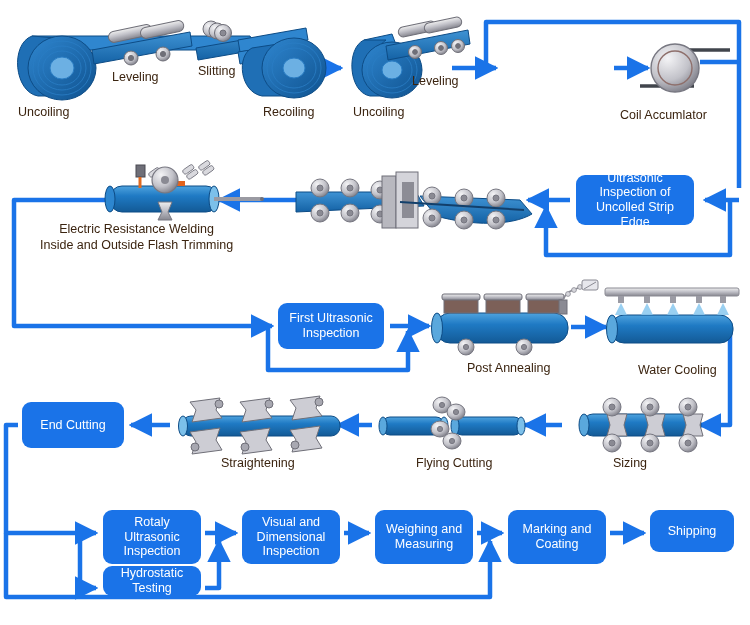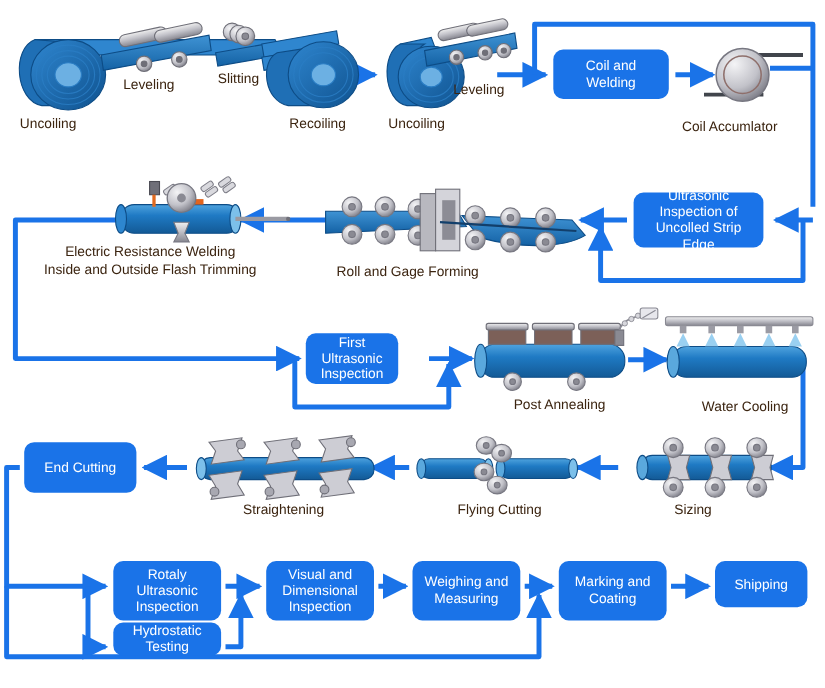--- a/index.html
+++ b/index.html
@@ -354,31 +354,28 @@
         <circle cx="219" cy="404" r="4"></circle>
           <circle cx="269" cy="404" r="4"></circle>
           <circle cx="319" cy="402" r="4"></circle>
         <circle cx="195" cy="447" r="4"></circle>
           <circle cx="245" cy="447" r="4"></circle>
           <circle cx="295" cy="445" r="4"></circle>
       </g>
     </g>
   </svg>
 
-  <div class="node" style="left:503px;top:45px;width:105px;height:45px;">
-    <span>Coil and Welding</span>
-  </div>
 
   <div class="node" style="left:576px;top:175px;width:118px;height:50px;">
     <span class="ml" style="white-space: pre-line;">Ultrasonic
 Inspection of
 Uncolled Strip Edge</span>
   </div>
 
-  <div class="node" style="left:278px;top:303px;width:84px;height:46px;">
+  <div class="node" style="left:278px;top:303px;width:106px;height:46px;">
     <span class="ml" style="white-space: pre-line;">First Ultrasonic
 Inspection</span>
   </div>
 
   <div class="node" style="left:22px;top:402px;width:102px;height:46px;">
     <span>End Cutting</span>
   </div>
 
   <div class="node" style="left:103px;top:510px;width:98px;height:54px;">
     <span class="ml" style="white-space: pre-line;">Rotaly
@@ -413,20 +410,19 @@
 
   <div class="cap" style="left:18px;top:105px;">Uncoiling</div>
   <div class="cap" style="left:112px;top:70px;">Leveling</div>
   <div class="cap" style="left:198px;top:64px;">Slitting</div>
   <div class="cap" style="left:263px;top:105px;">Recoiling</div>
   <div class="cap" style="left:353px;top:105px;">Uncoiling</div>
   <div class="cap" style="left:412px;top:74px;">Leveling</div>
   <div class="cap" style="left:620px;top:108px;">Coil Accumlator</div>
   <div class="cap" style="left: 40px; top: 222px; text-align: center; white-space: pre-line;">Electric Resistance Welding
 Inside and Outside Flash Trimming</div>
-  <div class="cap" style="left:306px;top:240px;">Roll and Gage Forming</div>
   <div class="cap" style="left:457px;top:361px;margin-left:10px;">Post Annealing</div>
   <div class="cap" style="left:638px;top:363px;">Water Cooling</div>
   <div class="cap" style="left:221px;top:456px;">Straightening</div>
   <div class="cap" style="left:416px;top:456px;">Flying Cutting</div>
   <div class="cap" style="left:613px;top:456px;">Sizing</div>
 
 </div>
 
 </body></html>

